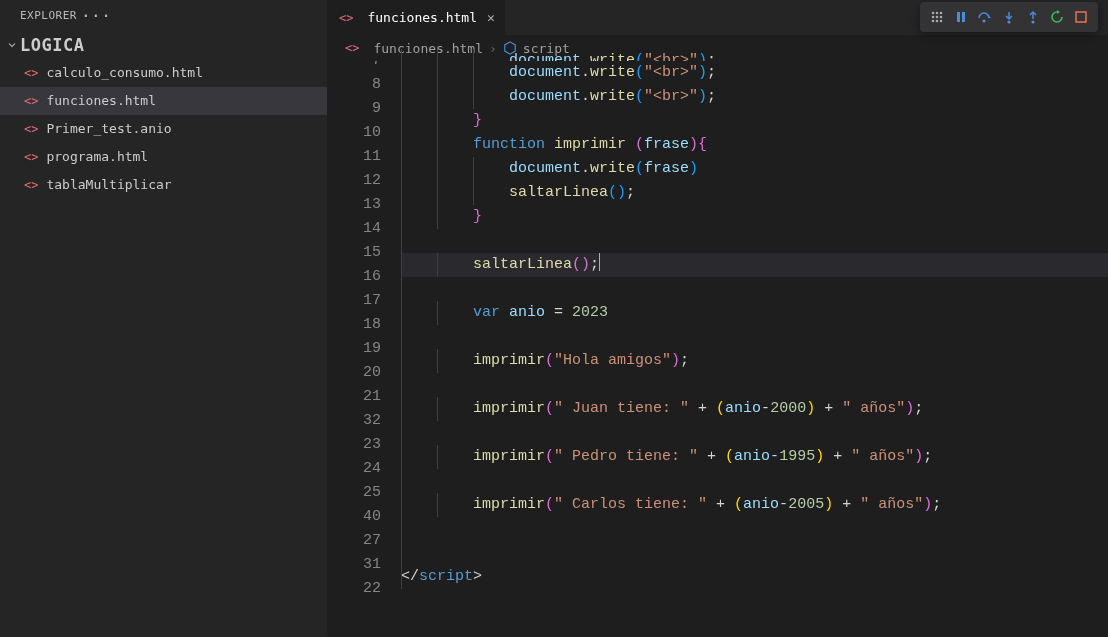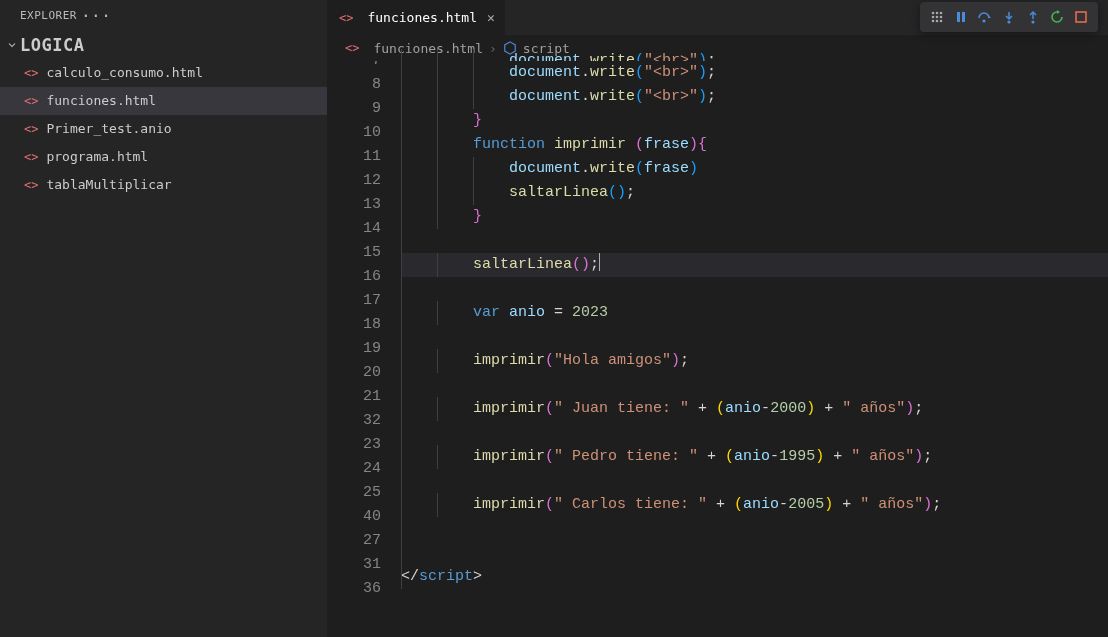--- a/index.html
+++ b/index.html
@@ -282,17 +282,17 @@
         <div>19</div>
         <div>20</div>
         <div>21</div>
         <div>32</div>
         <div>23</div>
         <div>24</div>
         <div>25</div>
         <div>40</div>
         <div>27</div>
         <div>31</div>
-        <div>36</div>
+        <div>22</div>
       </div>
     <div class="code"><div class="code-line" style="overflow: hidden; height: 12px; margin-top: -12px;"><span class="indent-guide" style="left: 0px;"></span><span class="indent-guide" style="left: 36px;"></span><span class="indent-guide" style="left: 72px;"></span><span style="padding-left: 108px;"><span class="c-lightblue">document</span><span class="c-white">.</span><span class="c-yellow">write</span><span class="c-bracket2">(</span><span class="c-orange">"&lt;br&gt;"</span><span class="c-bracket2">)</span><span class="c-white">;</span></span></div><div class="code-line"><span class="indent-guide" style="left: 0px;"></span><span class="indent-guide" style="left: 36px;"></span><span class="indent-guide" style="left: 72px;"></span><span style="padding-left: 108px;"><span class="c-lightblue">document</span><span class="c-white">.</span><span class="c-yellow">write</span><span class="c-bracket2">(</span><span class="c-orange">"&lt;br&gt;"</span><span class="c-bracket2">)</span><span class="c-white">;</span></span></div><div class="code-line"><span class="indent-guide" style="left: 0px;"></span><span class="indent-guide" style="left: 36px;"></span><span class="indent-guide" style="left: 72px;"></span><span style="padding-left: 108px;"><span class="c-lightblue">document</span><span class="c-white">.</span><span class="c-yellow">write</span><span class="c-bracket2">(</span><span class="c-orange">"&lt;br&gt;"</span><span class="c-bracket2">)</span><span class="c-white">;</span></span></div><div class="code-line"><span class="indent-guide" style="left: 0px;"></span><span class="indent-guide" style="left: 36px;"></span><span style="padding-left: 72px;"><span class="c-brace">}</span></span></div><div class="code-line"><span class="indent-guide" style="left: 0px;"></span><span class="indent-guide" style="left: 36px;"></span><span style="padding-left: 72px;"><span class="c-blue">function</span><span class="c-white"> </span><span class="c-yellow">imprimir</span><span class="c-white"> </span><span class="c-brace">(</span><span class="c-lightblue">frase</span><span class="c-brace">)</span><span class="c-brace">{</span></span></div><div class="code-line"><span class="indent-guide" style="left: 0px;"></span><span class="indent-guide" style="left: 36px;"></span><span class="indent-guide" style="left: 72px;"></span><span style="padding-left: 108px;"><span class="c-lightblue">document</span><span class="c-white">.</span><span class="c-yellow">write</span><span class="c-bracket2">(</span><span class="c-lightblue">frase</span><span class="c-bracket2">)</span></span></div><div class="code-line"><span class="indent-guide" style="left: 0px;"></span><span class="indent-guide" style="left: 36px;"></span><span class="indent-guide" style="left: 72px;"></span><span style="padding-left: 108px;"><span class="c-yellow">saltarLinea</span><span class="c-bracket2">(</span><span class="c-bracket2">)</span><span class="c-white">;</span></span></div><div class="code-line"><span class="indent-guide" style="left: 0px;"></span><span class="indent-guide" style="left: 36px;"></span><span style="padding-left: 72px;"><span class="c-brace">}</span></span></div><div class="code-line"><span class="indent-guide" style="left: 0px;"></span><span style="padding-left: 0px;"></span></div><div class="code-line current"><span class="indent-guide" style="left: 0px;"></span><span class="indent-guide" style="left: 36px;"></span><span style="padding-left: 72px;"><span class="c-yellow">saltarLinea</span><span class="c-brace">(</span><span class="c-brace">)</span><span class="c-white">;</span><span class="cursor-bar"></span></span></div><div class="code-line"><span class="indent-guide" style="left: 0px;"></span><span style="padding-left: 0px;"></span></div><div class="code-line"><span class="indent-guide" style="left: 0px;"></span><span class="indent-guide" style="left: 36px;"></span><span style="padding-left: 72px;"><span class="c-blue">var</span><span class="c-white"> </span><span class="c-lightblue">anio</span><span class="c-white"> = </span><span class="c-green">2023</span></span></div><div class="code-line"><span class="indent-guide" style="left: 0px;"></span><span style="padding-left: 0px;"></span></div><div class="code-line"><span class="indent-guide" style="left: 0px;"></span><span class="indent-guide" style="left: 36px;"></span><span style="padding-left: 72px;"><span class="c-yellow">imprimir</span><span class="c-brace">(</span><span class="c-orange">"Hola amigos"</span><span class="c-brace">)</span><span class="c-white">;</span></span></div><div class="code-line"><span class="indent-guide" style="left: 0px;"></span><span style="padding-left: 0px;"></span></div><div class="code-line"><span class="indent-guide" style="left: 0px;"></span><span class="indent-guide" style="left: 36px;"></span><span style="padding-left: 72px;"><span class="c-yellow">imprimir</span><span class="c-brace">(</span><span class="c-orange">" Juan tiene: "</span><span class="c-white"> + </span><span class="c-bracket">(</span><span class="c-lightblue">anio</span><span class="c-white">-</span><span class="c-green">2000</span><span class="c-bracket">)</span><span class="c-white"> + </span><span class="c-orange">" años"</span><span class="c-brace">)</span><span class="c-white">;</span></span></div><div class="code-line"><span class="indent-guide" style="left: 0px;"></span><span style="padding-left: 0px;"></span></div><div class="code-line"><span class="indent-guide" style="left: 0px;"></span><span class="indent-guide" style="left: 36px;"></span><span style="padding-left: 72px;"><span class="c-yellow">imprimir</span><span class="c-brace">(</span><span class="c-orange">" Pedro tiene: "</span><span class="c-white"> + </span><span class="c-bracket">(</span><span class="c-lightblue">anio</span><span class="c-white">-</span><span class="c-green">1995</span><span class="c-bracket">)</span><span class="c-white"> + </span><span class="c-orange">" años"</span><span class="c-brace">)</span><span class="c-white">;</span></span></div><div class="code-line"><span class="indent-guide" style="left: 0px;"></span><span style="padding-left: 0px;"></span></div><div class="code-line"><span class="indent-guide" style="left: 0px;"></span><span class="indent-guide" style="left: 36px;"></span><span style="padding-left: 72px;"><span class="c-yellow">imprimir</span><span class="c-brace">(</span><span class="c-orange">" Carlos tiene: "</span><span class="c-white"> + </span><span class="c-bracket">(</span><span class="c-lightblue">anio</span><span class="c-white">-</span><span class="c-green">2005</span><span class="c-bracket">)</span><span class="c-white"> + </span><span class="c-orange">" años"</span><span class="c-brace">)</span><span class="c-white">;</span></span></div><div class="code-line"><span class="indent-guide" style="left: 0px;"></span><span style="padding-left: 0px;"></span></div><div class="code-line"><span class="indent-guide" style="left: 0px;"></span><span style="padding-left: 0px;"></span></div><div class="code-line"><span class="indent-guide" style="left: 0px;"></span><span style="padding-left: 0px;"><span class="c-white">&lt;/</span><span class="c-blue">script</span><span class="c-white">&gt;</span></span></div></div>
   </div>
 </div>
 
 </body></html>

